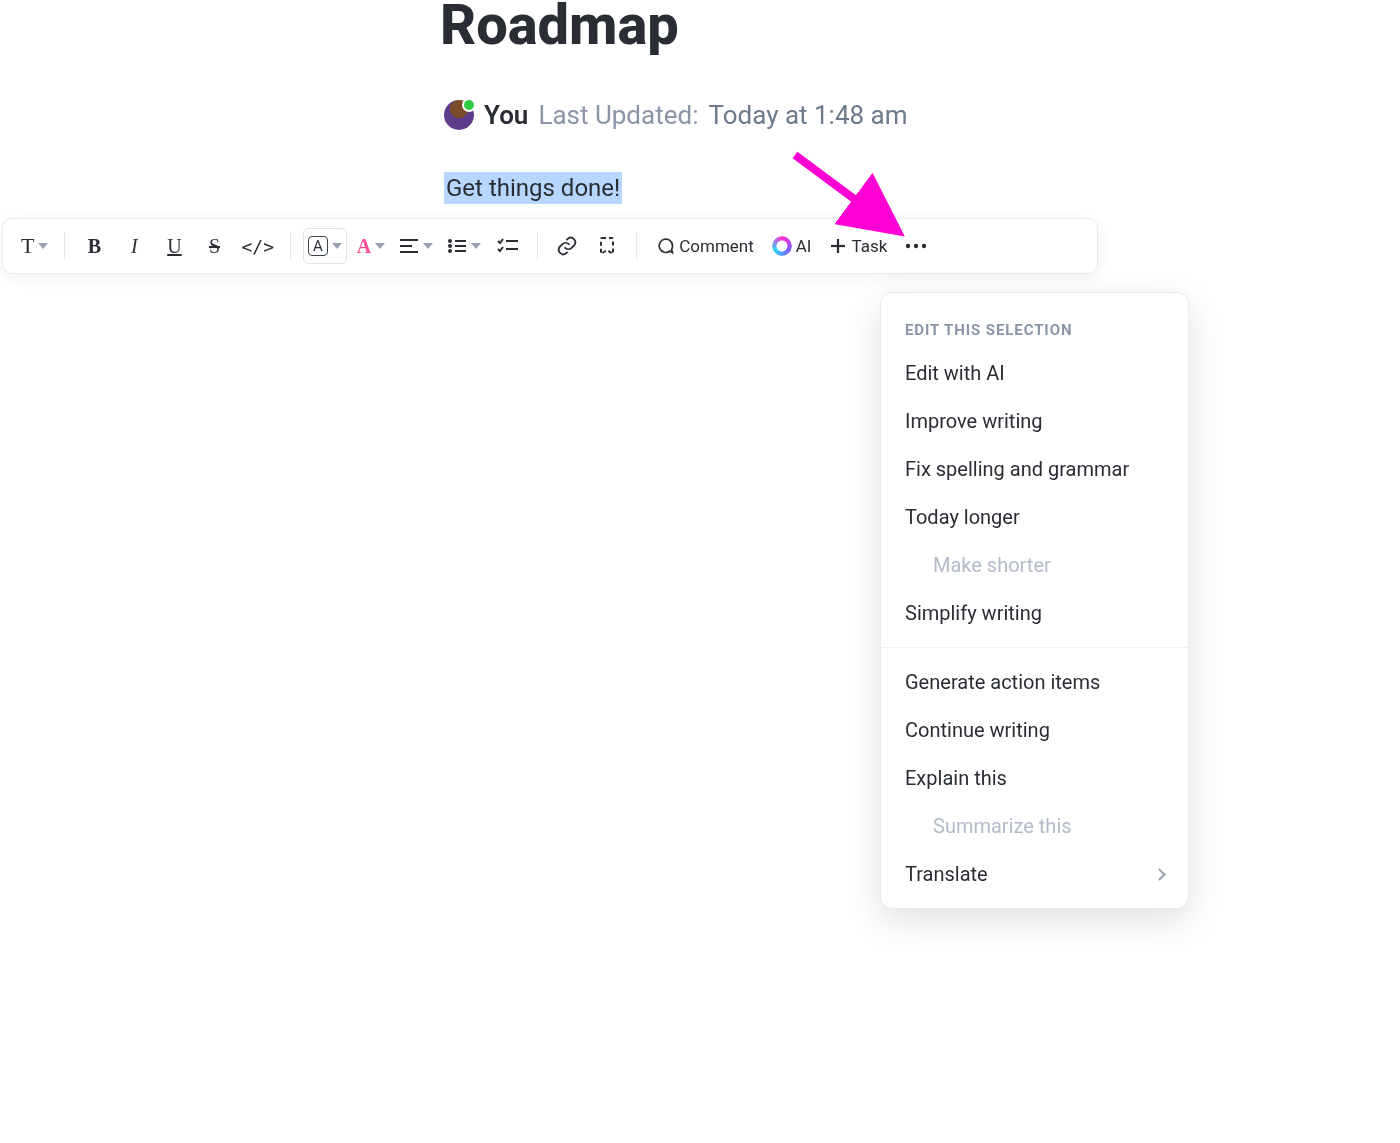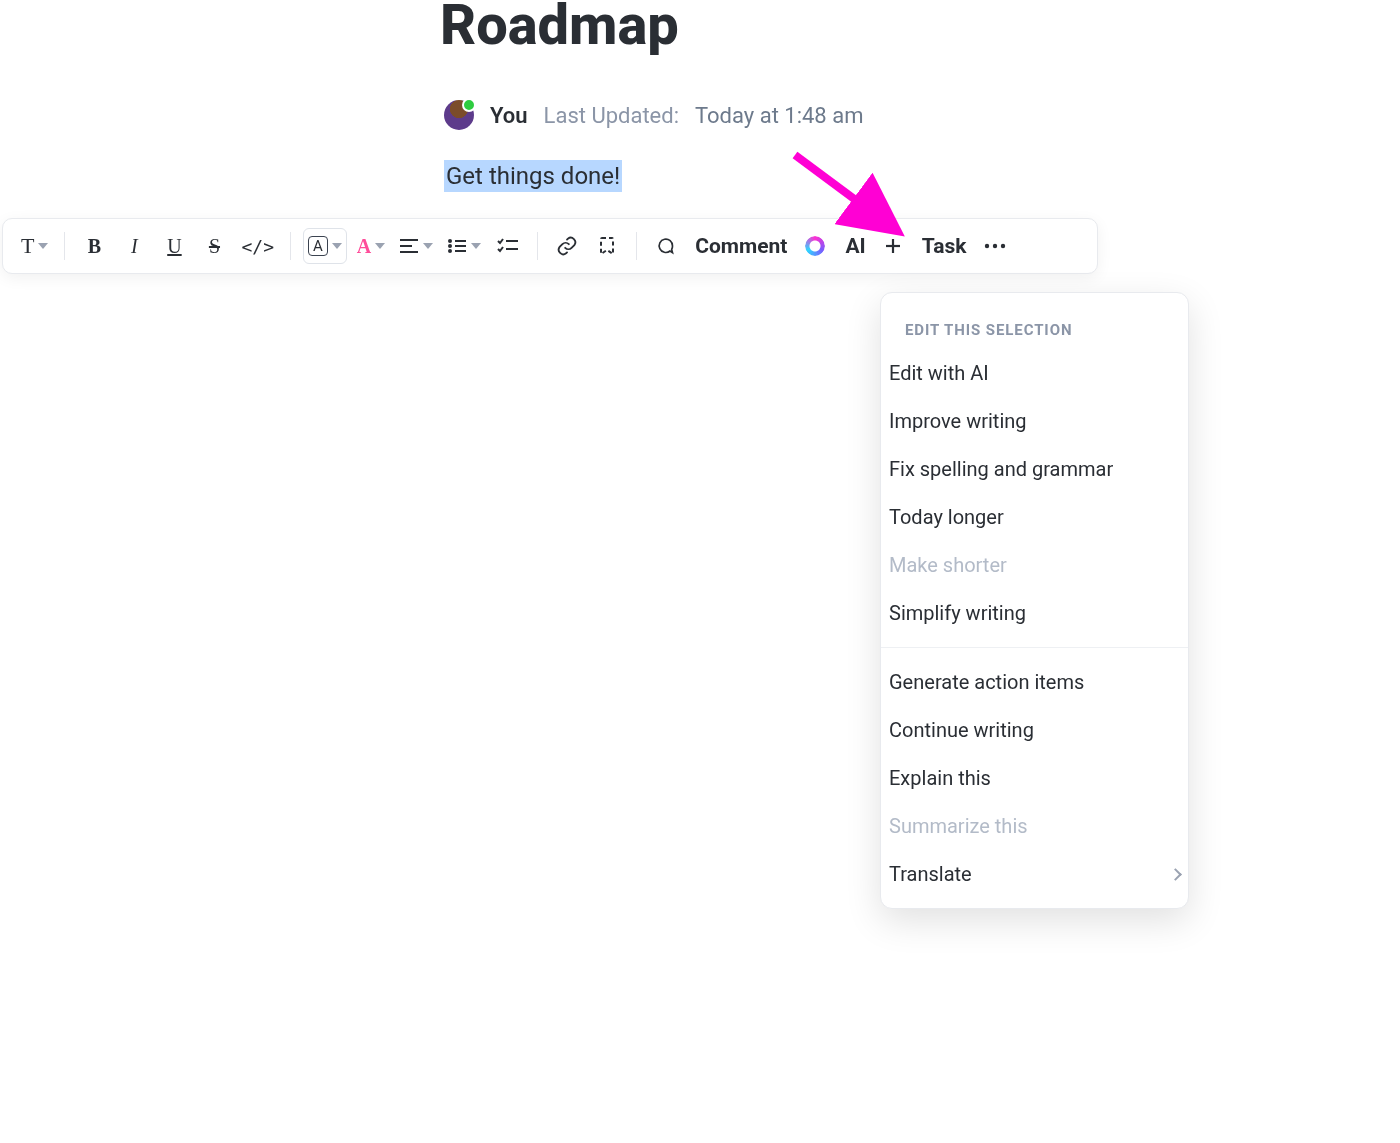--- a/index.html
+++ b/index.html
@@ -22,22 +22,22 @@
     font-weight: 800;
     color: #2a2e34;
   }
 
   .meta-row {
     position: absolute;
     left: 444px;
     top: 100px;
     display: flex;
     align-items: center;
-    gap: 16px;
-    font-size: 22px;
+    gap: 10px;
+    font-size: 26px;
   }
   .avatar {
     width: 30px;
     height: 30px;
     border-radius: 50%;
     background: radial-gradient(circle at 50% 30%, #7b4c2b 0 35%, #5d3b8b 36% 100%);
     position: relative;
   }
   .avatar::after {
     content: "";
@@ -48,21 +48,21 @@
     border: 2px solid #fff;
     border-radius: 50%;
   }
   .author { color: #2a2e34; font-weight: 600; }
   .updated-label { color: #8b95a7; }
   .updated-value { color: #6d7a8c; }
 
   .selected-text {
     position: absolute;
     left: 444px;
-    top: 160px;
+    top: 172px;
     font-size: 24px;
     background: #b7d7ff;
     padding: 2px 2px;
   }
 
   .toolbar {
     position: absolute;
     left: 2px;
     top: 218px;
     width: 1096px;
@@ -82,24 +82,23 @@
     justify-content: center;
     height: 36px;
     min-width: 34px;
     padding: 0 4px;
     color: #2a2e34;
     cursor: pointer;
     border-radius: 6px;
     font-size: 20px;
   }
   .toolbar .btn.text-btn {
-    gap: 20px;
+    gap: 4px;
     padding: 0 6px;
-    font-size: 21px;
-    font-weight: bold;
+    font-size: 17px;
   }
   .toolbar .divider {
     width: 1px;
     height: 28px;
     background: #e4e6eb;
     margin: 0 6px;
   }
   .caret {
     width: 0; height: 0;
     border-left: 5px solid transparent;
@@ -142,29 +141,30 @@
   .ai-dropdown .section-header {
     font-size: 15px;
     font-weight: 700;
     letter-spacing: 0.06em;
     color: #8b95a7;
     text-transform: uppercase;
     padding: 10px 24px 10px 24px;
   }
   .ai-dropdown .item {
     font-size: 20px;
-    padding: 12px 8px;
+    padding: 12px 24px;
     cursor: pointer;
     display: flex;
     justify-content: space-between;
     align-items: center;
     color: #2a2e34;
   }
   .ai-dropdown .item.disabled {
     color: #b3bbc8;
+    margin-left: 28px;
   }
   .ai-dropdown hr {
     border: none;
     border-top: 1px solid #eef0f3;
     margin: 10px 0;
   }
   .chevron-right {
     width: 9px; height: 9px;
     border-top: 2px solid #9aa2b1;
     border-right: 2px solid #9aa2b1;

